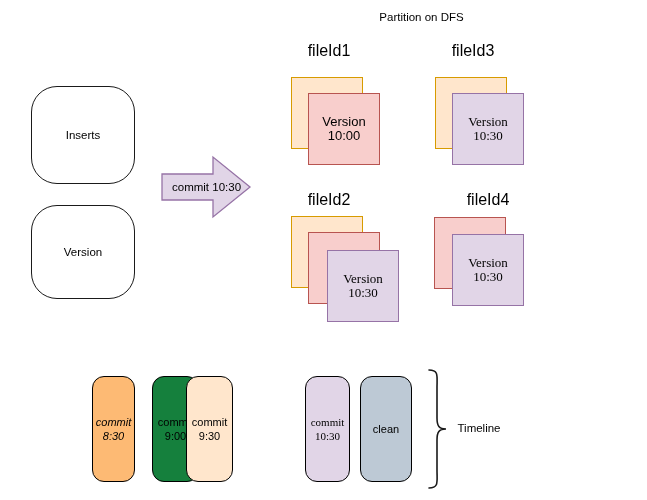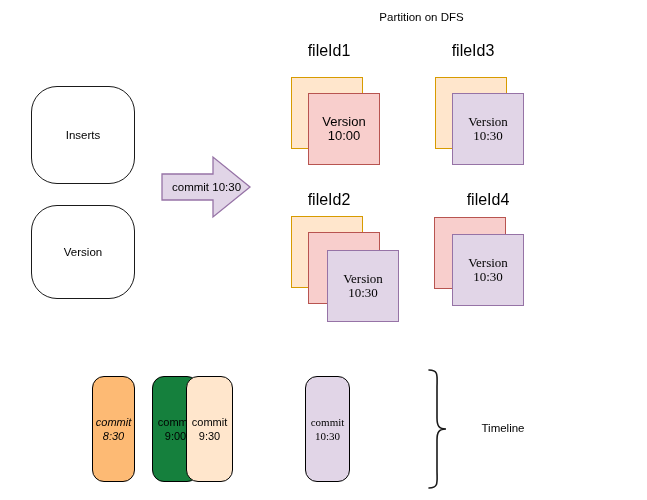--- a/index.html
+++ b/index.html
@@ -81,20 +81,23 @@
   </div>
   <div class="pill c-green" style="left:143px;width:45px;">
     <span class="ptext">commit 9:00</span>
   </div>
   <div class="pill c-orange" style="left:186px;width:45px;">
     <span class="ptext">commit 9:30</span>
   </div>
   <div class="pill c-purple" style="left:305px;width:43px;">
     <span class="ptext">commit 10:30</span>
   </div>
+  <div class="pill c-gray" style="left:360px;width:50px;">
+    <span class="ptext">clean</span>
+  </div>
 
   <svg style="left:426px;top:366px;" width="24" height="126" viewBox="0 0 24 126">
     <path d="M 3,4 C 13,4 11,10 11,22 L 11,52 C 11,60 13,63 20,63 C 13,63 11,66 11,74 L 11,104 C 11,116 13,122 3,122" fill="none" stroke="#1a1a1a" stroke-width="1.6" stroke-linecap="round"></path>
   </svg>
 
-  <div class="label" style="left:472px;top:422px;width:62px;font-size:11.5px;">Timeline</div>
+  <div class="label" style="left:448px;top:422px;width:62px;font-size:11.5px;">Timeline</div>
 
 </div>
 
 </body></html>

